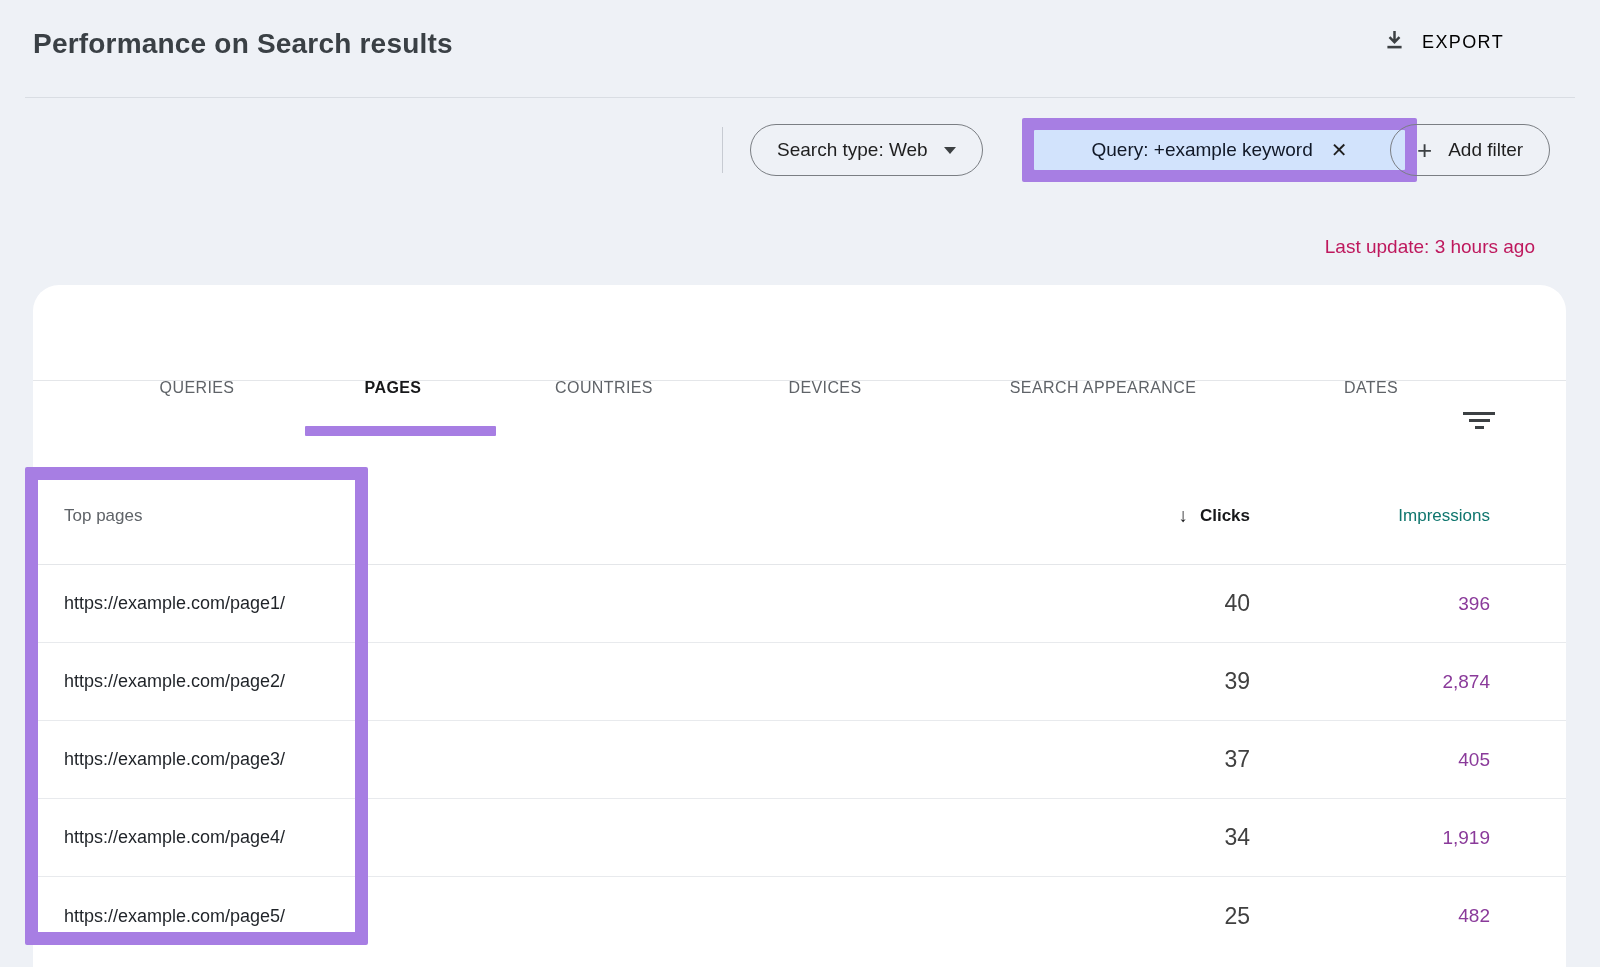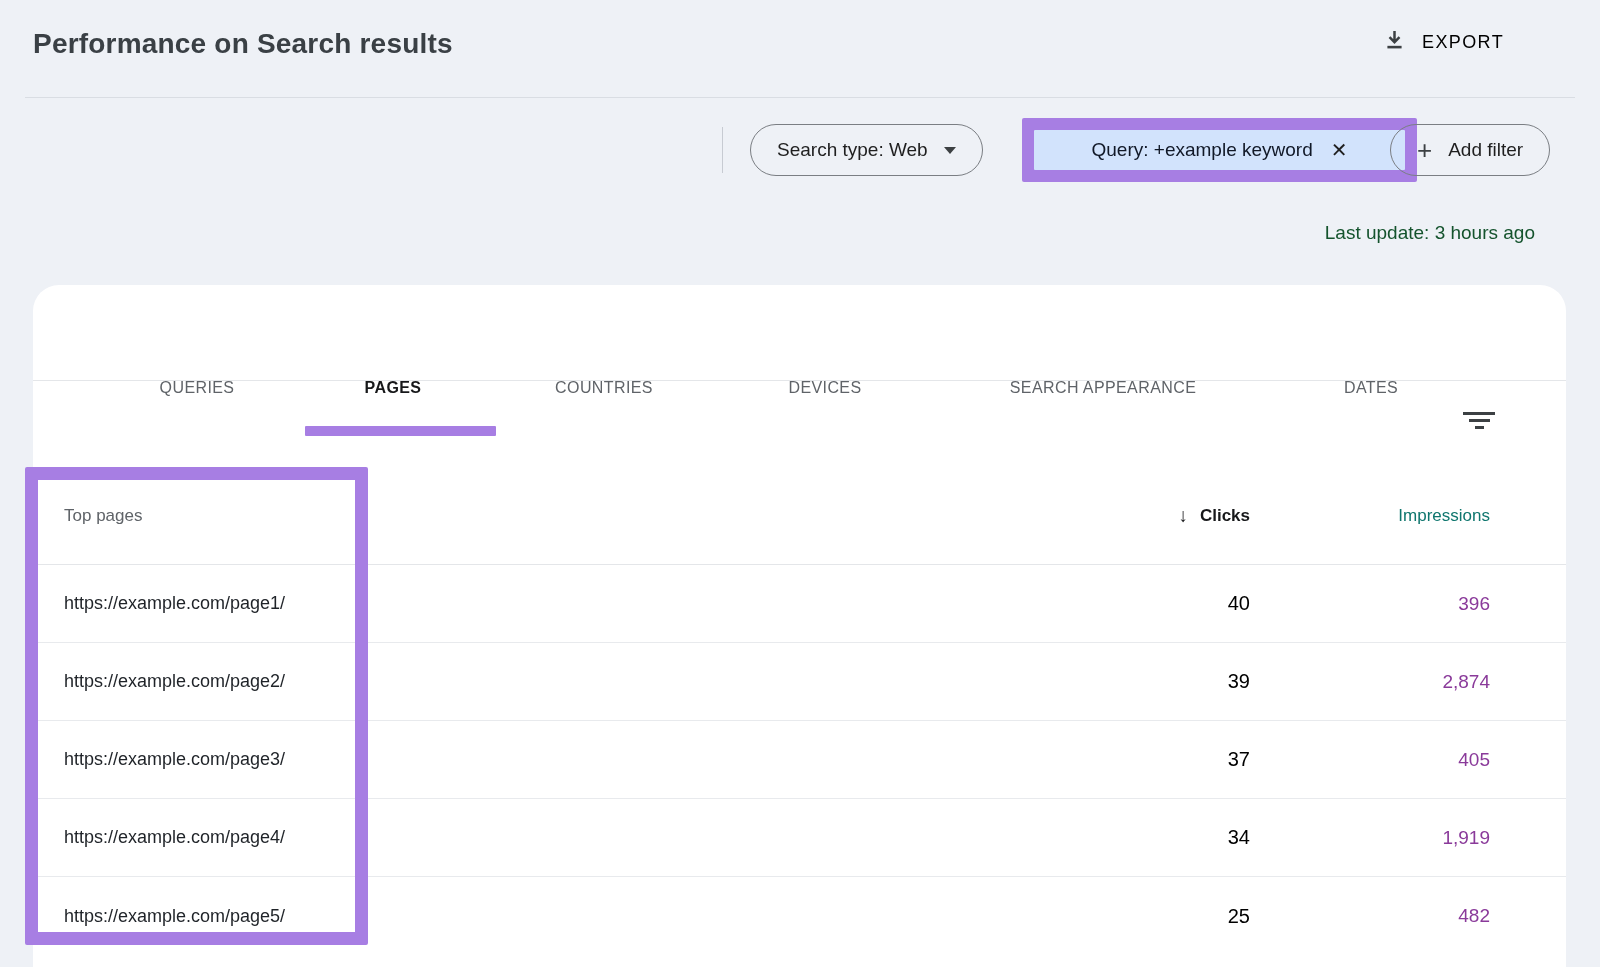--- a/index.html
+++ b/index.html
@@ -73,22 +73,22 @@
   .query-chip {
     position: absolute; left: 12px; top: 12px; right: 12px; bottom: 12px;
     background: #d2e3fc; border: none; cursor: pointer;
     display: flex; align-items: center; justify-content: center; gap: 18px;
     font-family: inherit; font-size: 19px; color: #111827; border-radius: 1px;
     white-space: nowrap;
   }
   .chip-close { font-size: 20px; color: #1f1f1f; cursor: pointer; line-height: 1; }
 
   .last-update {
-    position: absolute; right: 65px; top: 222px;
-    font-size: 19px; color: #14532d;
+    position: absolute; right: 65px; top: 236px;
+    font-size: 19px; color: #be185d;
   }
 
   
   .card {
     position: absolute; left: 33px; top: 285px; width: 1533px; bottom: 0;
     background: #ffffff; border-radius: 26px 26px 0 0;
   }
   .tabs { position: absolute; left: 0; top: 12px; width: 100%; height: 95px; margin-top: 43px; }
   .tab {
     position: absolute; top: 0; height: 95px; line-height: 95px;
@@ -129,21 +129,21 @@
     justify-self: end; display: flex; align-items: center; gap: 12px;
     background: none; border: none; cursor: pointer; font-family: inherit;
     font-size: 17px; font-weight: 600; color: #17181a;
   }
   .sort-arrow { font-size: 19px; font-weight: 400; color: #17181a; }
   .col-impr-h {
     justify-self: end; background: none; border: none; cursor: pointer;
     font-family: inherit; font-size: 17px; color: #0f766e;
   }
   .cell-page { font-size: 18px; color: #1f2328; }
-  .cell-clicks { justify-self: end; font-size: 20px; color: #000000; }
+  .cell-clicks { justify-self: end; font-size: 23px; color: #404040; }
   .cell-impr { justify-self: end; font-size: 19px; color: #8a3a9a; }
 
   .column-highlight {
     position: absolute; left: 25px; top: 467px; width: 343px; height: 478px;
     border: 13px solid #a77ee3; border-radius: 2px; pointer-events: none;
   }
 </style>
 </head>
 <body>
 

